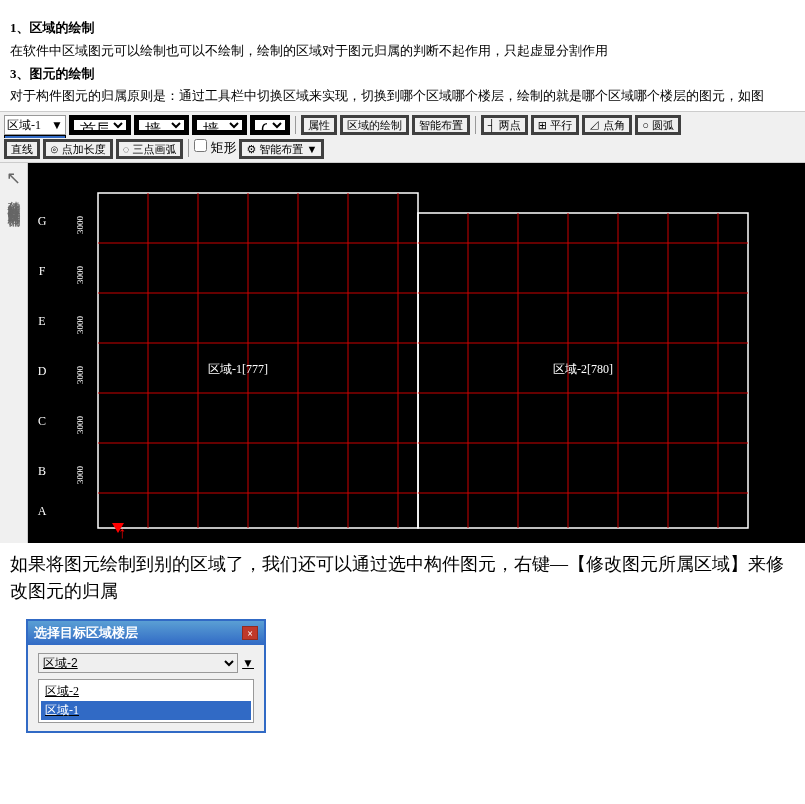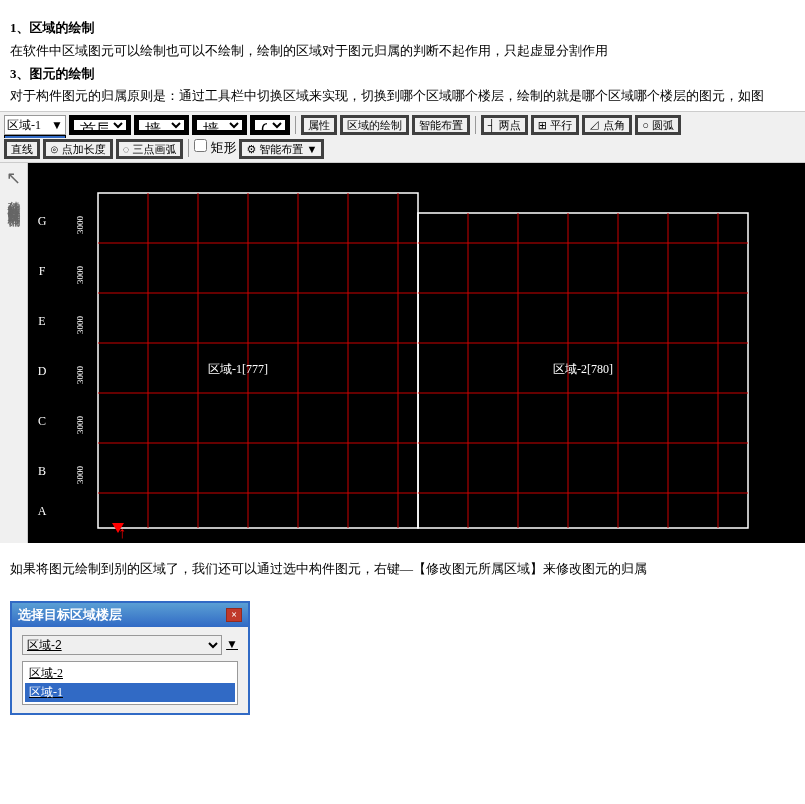--- a/index.html
+++ b/index.html
@@ -99,31 +99,31 @@
     }
     .canvas-wrapper {
       flex: 1;
       background: #000;
       position: relative;
       overflow: hidden;
     }
 
     
     .bottom-text {
-      padding: 16px 10px;
-      font-size: 13px;
+      padding: 8px 10px;
+      font-size: 18px;
       line-height: 1.5;
       background: #fff;
     }
 
     
     .dialog-overlay {
       position: relative;
       display: inline-block;
-      margin: 6px 10px;
+      margin: 6px 26px;
     }
     .dialog-box {
       width: 240px;
       border: 2px solid #316ac5;
       background: #f0f0f0;
       font-size: 13px;
     }
     .dialog-titlebar {
       background: linear-gradient(to bottom, #5a9fd4, #316ac5);
       color: #fff;

